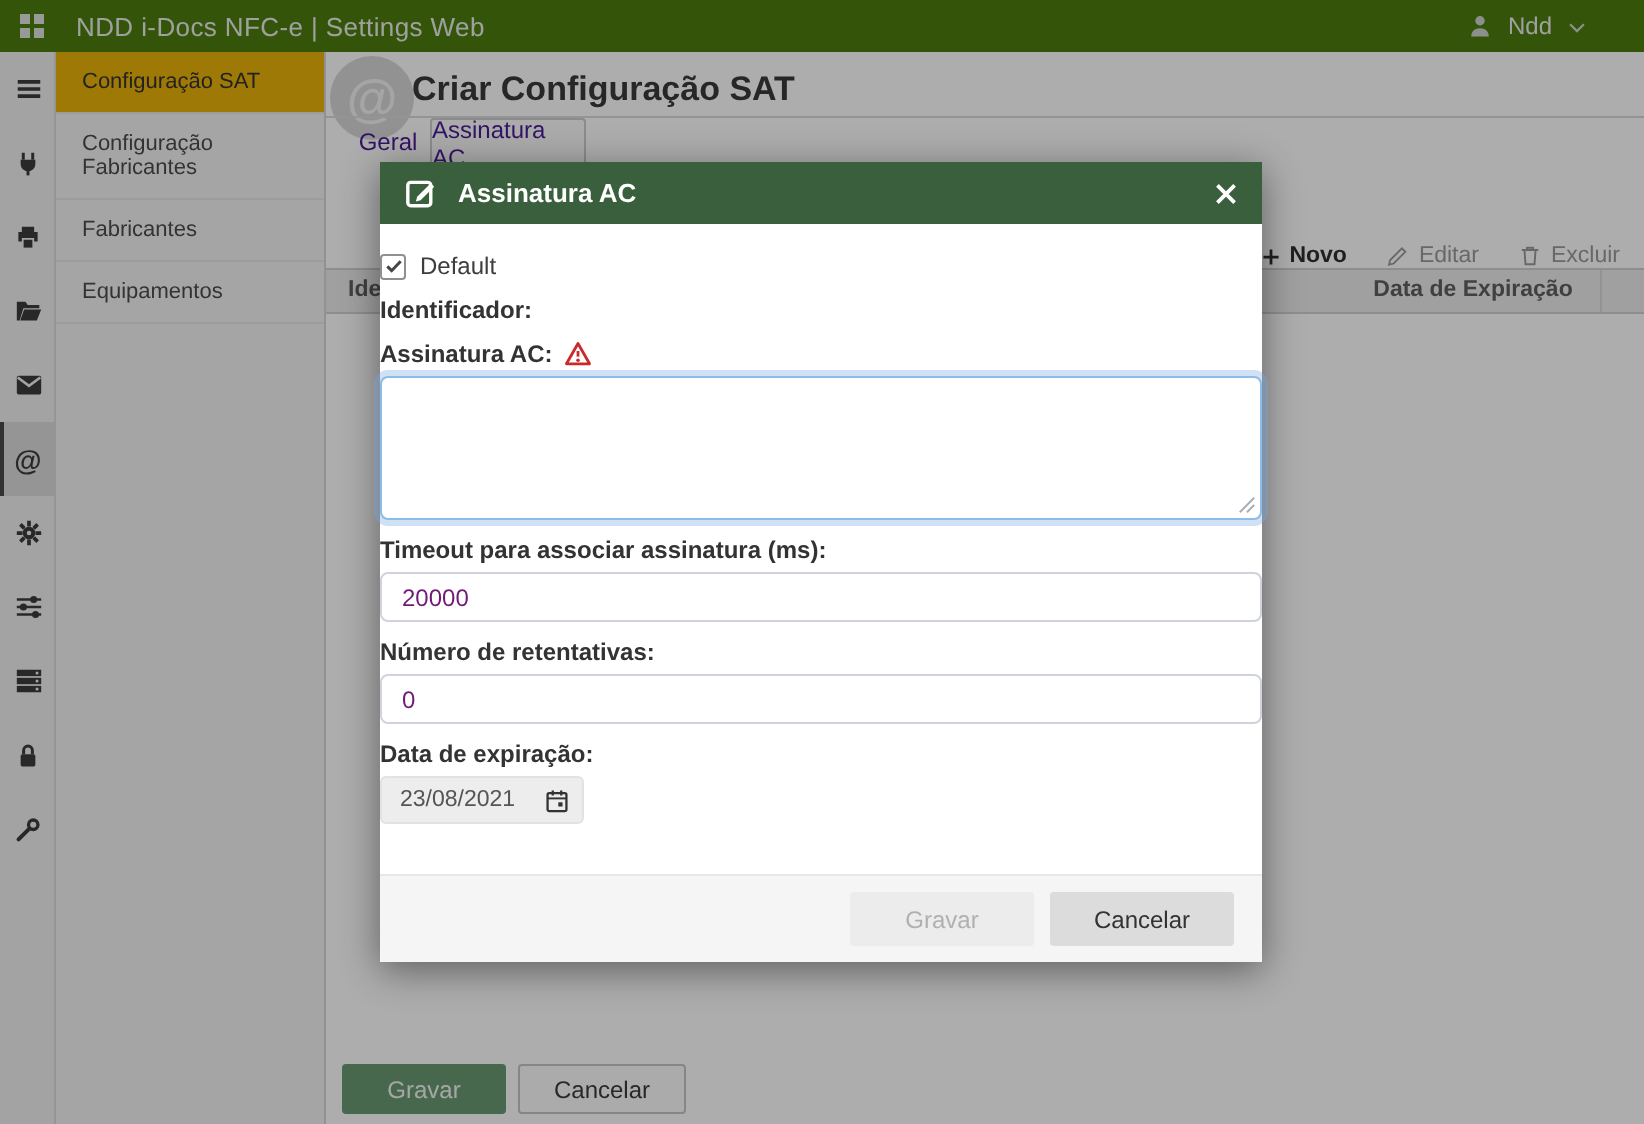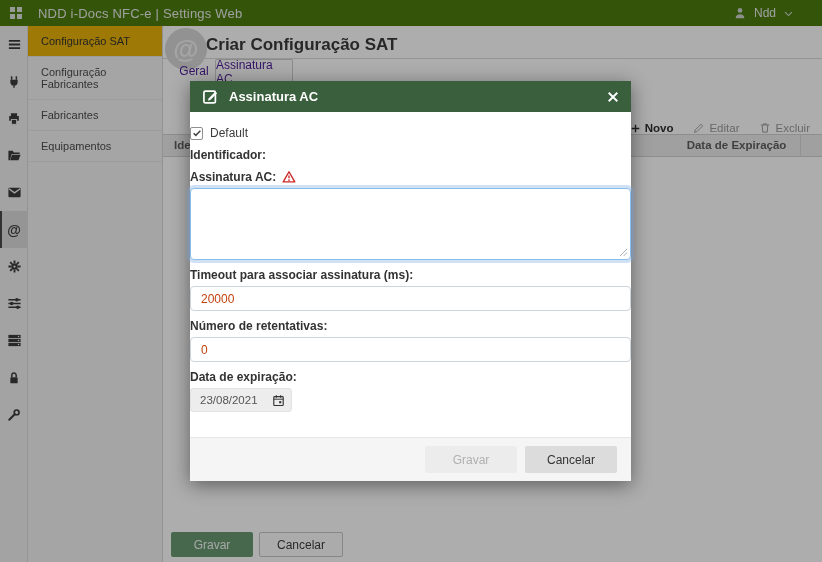--- a/index.html
+++ b/index.html
@@ -74,21 +74,21 @@
   .modal-title { margin-left:10px; font-size:13px; font-weight:700; }
   .modal-close { margin-left:auto; margin-right:12px; cursor:pointer; display:flex; color:#fff; }
   .modal-body { padding:0 0; }
   .cb-row { margin-top:14px; display:flex; align-items:center; gap:7px; }
   .checkbox { width:13px; height:13px; background:#fff; border:1px solid #8f8f8f; border-radius:2px;
               display:flex; align-items:center; justify-content:center; cursor:pointer; }
   .cb-label { font-size:12px; color:#3d3d3d; }
   .f-label { margin-top:8px; font-size:12px; font-weight:700; color:#333;
              display:flex; align-items:center; gap:6px; }
   .f-input { margin-top:4px; width:100%; height:26px; border:1px solid #ced4da; border-radius:4px;
-             font-size:12px; color:#c2410c; padding:0 10px; font-family:"Liberation Sans",sans-serif; }
+             font-size:12px; color:#701a75; padding:0 10px; font-family:"Liberation Sans",sans-serif; }
   .f-input:disabled, .f-input.disabled { background:#e9ecef; color:#5a6268; }
   .ta-wrap { position:relative; margin-top:4px; }
   .f-textarea { display:block; width:100%; height:72px; border:1px solid #8bbdea; border-radius:4px;
                 box-shadow:0 0 0 3px rgba(120,170,225,.35); resize:none; outline:none;
                 font-family:"Liberation Sans",sans-serif; font-size:12px; padding:6px 8px; }
   .ta-grip { position:absolute; right:3px; bottom:3px; pointer-events:none; color:#9aa0a6; }
   .date-wrap { margin-top:4px; width:102px; height:24px; background:#ededee; border:1px solid #e2e2e2;
                border-radius:3px; display:flex; align-items:center; padding:0 6px 0 9px; gap:6px;
                cursor:pointer; }
   .date-value { font-size:11.5px; color:#555; flex:1; }

